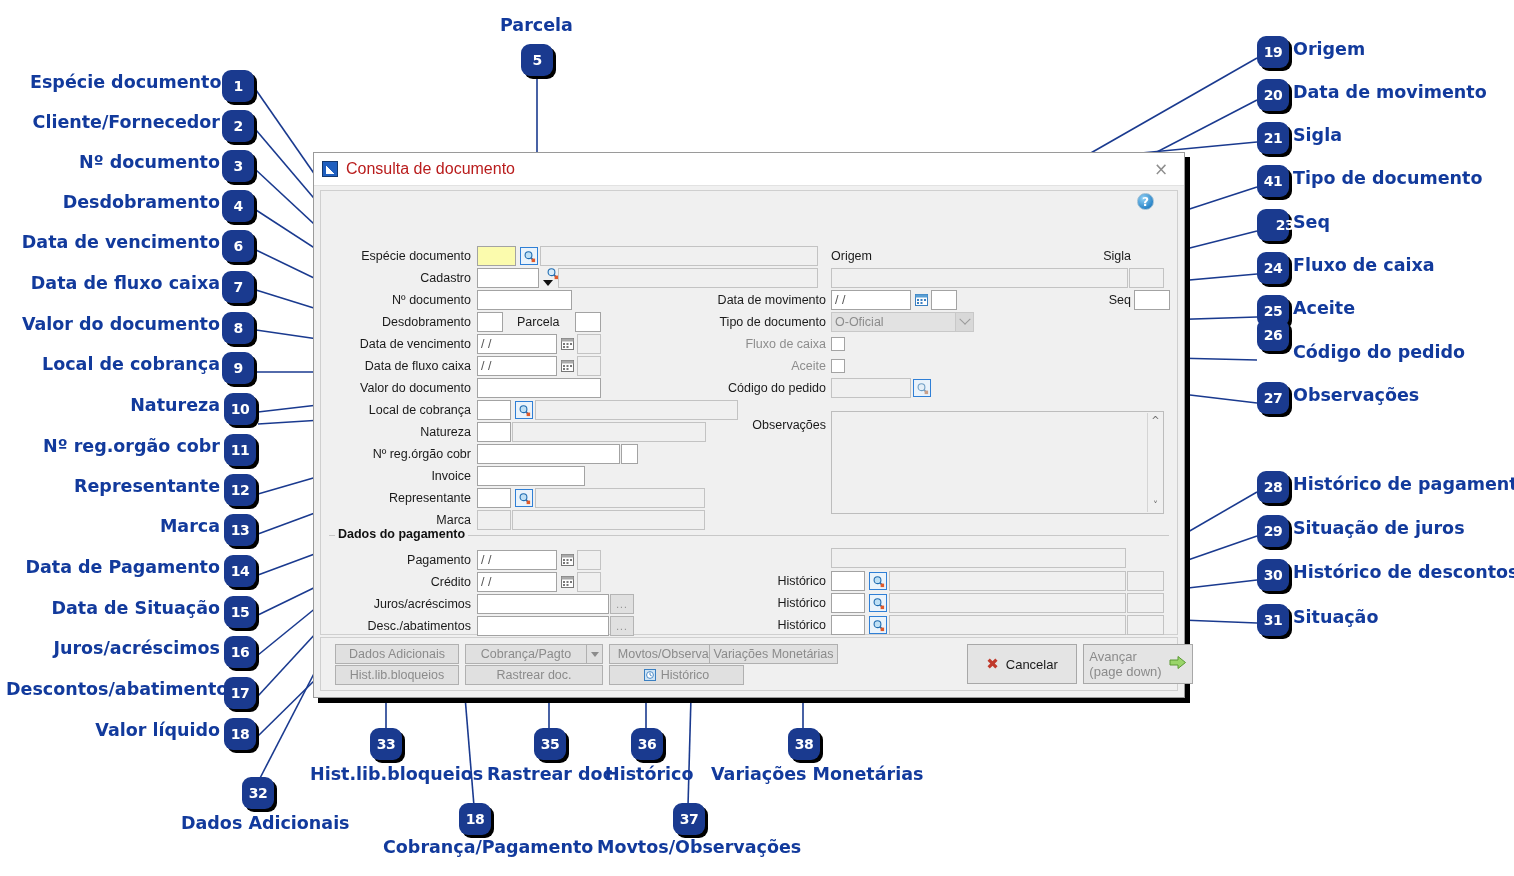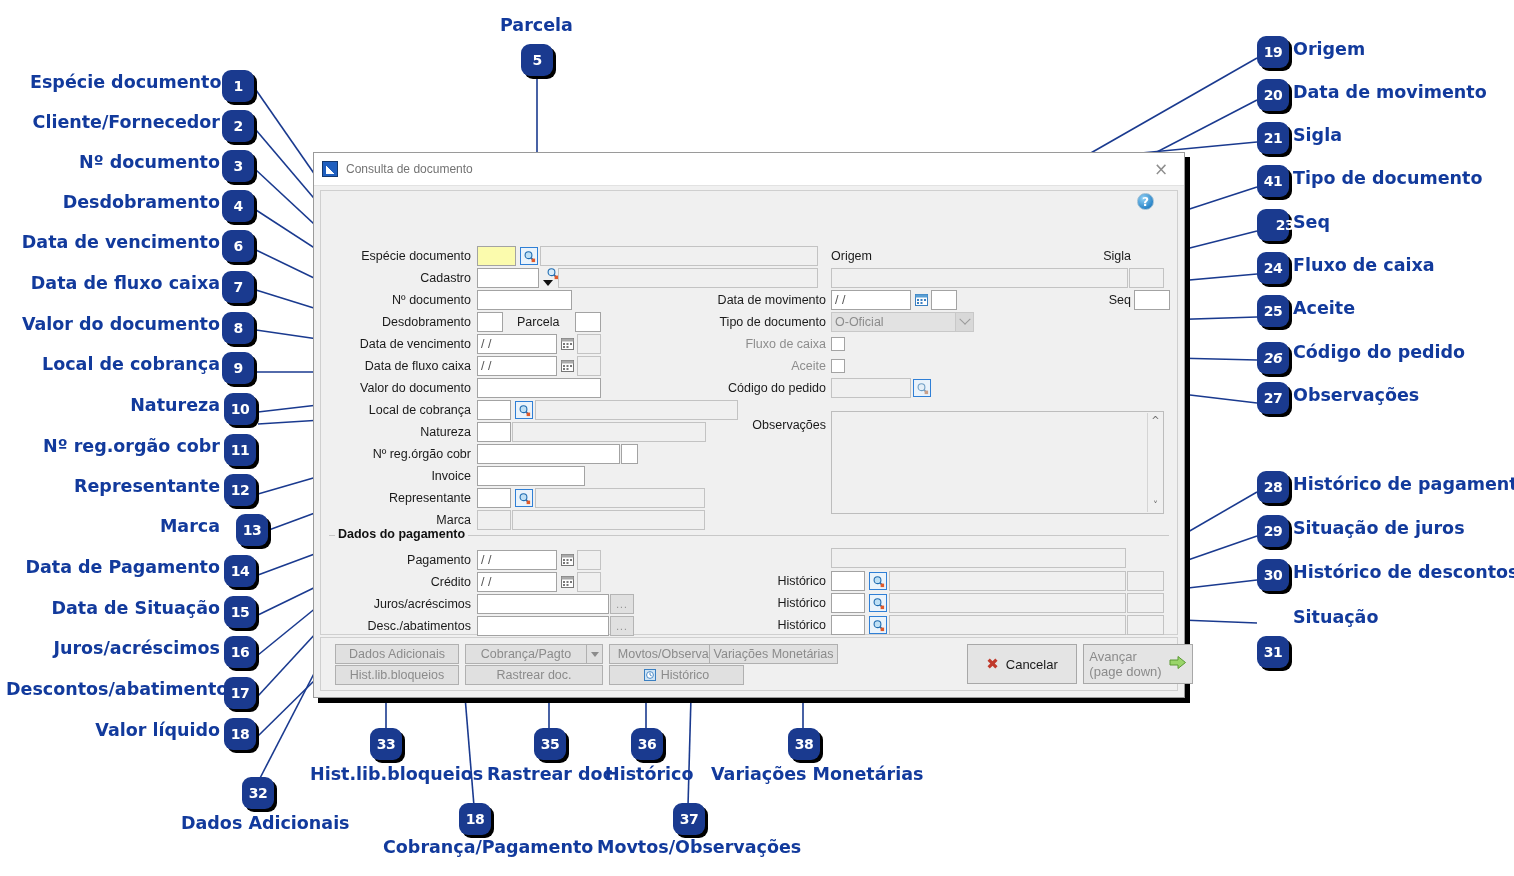--- a/index.html
+++ b/index.html
@@ -65,21 +65,21 @@
     position: relative;
     flex: 0 0 auto;
   }
   .titleicon::after {
     content: "";
     position: absolute; left: 3px; top: 3px;
     width: 9px; height: 9px;
     background: linear-gradient(45deg, #ffffff 0 45%, transparent 45%);
   }
   .titletext {
-    font-size: 12px; color: #737373; flex: 1 1 auto;
+    font-size: 16px; color: #b91c1c; flex: 1 1 auto;
   }
   .closebtn {
     width: 34px; height: 26px;
     display: flex; align-items: center; justify-content: center;
     color: #8e8e8e; font-size: 17px; line-height: 1;
     font-family: "DejaVu Sans", sans-serif;
   }
 
   .clientarea {
     position: absolute;
@@ -332,21 +332,21 @@
     <div class="badge" style="left:222px;top:312px;">8</div>
     <div class="anlabel r" style="left:20px;  top:356px; width:200px;">Local de cobrança</div>
     <div class="badge" style="left:222px;top:352px;">9</div>
     <div class="anlabel r" style="left:20px;  top:397px; width:200px;">Natureza</div>
     <div class="badge" style="left:224px;top:393px;">10</div>
     <div class="anlabel r" style="left:10px;  top:438px; width:210px;">Nº reg.orgão cobr</div>
     <div class="badge" style="left:224px;top:434px;">11</div>
     <div class="anlabel r" style="left:20px;  top:478px; width:200px;">Representante</div>
     <div class="badge" style="left:224px;top:474px;">12</div>
     <div class="anlabel r" style="left:20px;  top:518px; width:200px;">Marca</div>
-    <div class="badge" style="left:224px;top:514px;margin-left:12px;">13</div>
+    <div class="badge" style="left:224px;top:514px;">13</div>
     <div class="anlabel r" style="left:20px;  top:559px; width:200px;">Data de Pagamento</div>
     <div class="badge" style="left:224px;top:555px;">14</div>
     <div class="anlabel r" style="left:20px;  top:600px; width:200px;">Data de Situação</div>
     <div class="badge" style="left:224px;top:596px;">15</div>
     <div class="anlabel r" style="left:20px;  top:640px; width:200px;">Juros/acréscimos</div>
     <div class="badge" style="left:224px;top:636px;">16</div>
     <div class="anlabel r" style="left:6px;   top:681px; width:214px;">Descontos/abatimentos</div>
     <div class="badge" style="left:224px;top:677px;">17</div>
     <div class="anlabel r" style="left:20px;  top:722px; width:200px;">Valor líquido</div>
     <div class="badge" style="left:224px;top:718px;">18</div>
@@ -365,31 +365,31 @@
     <div class="badge" style="left:1257px;top:122px;">21</div>
     <div class="anlabel" style="left:1293px;top:127px;">Sigla</div>
     <div class="badge" style="left:1257px;top:165px;">41</div>
     <div class="anlabel" style="left:1293px;top:170px;">Tipo de documento</div>
     <div class="badge" style="left:1257px;top:209px;padding-left:24px;">23</div>
     <div class="anlabel" style="left:1293px;top:214px;">Seq</div>
     <div class="badge" style="left:1257px;top:252px;">24</div>
     <div class="anlabel" style="left:1293px;top:257px;">Fluxo de caixa</div>
     <div class="badge" style="left:1257px;top:295px;">25</div>
     <div class="anlabel" style="left:1293px;top:300px;">Aceite</div>
-    <div class="badge" style="left:1257px;top:342px;font-style:italic;">26</div>
+    <div class="badge" style="left:1257px;top:319px;">26</div>
     <div class="anlabel" style="left:1293px;top:344px;">Código do pedido</div>
     <div class="badge" style="left:1257px;top:382px;">27</div>
     <div class="anlabel" style="left:1293px;top:387px;">Observações</div>
     <div class="badge" style="left:1257px;top:471px;">28</div>
     <div class="anlabel" style="left:1293px;top:476px;">Histórico de pagamento</div>
     <div class="badge" style="left:1257px;top:515px;border-radius:10px;">29</div>
     <div class="anlabel" style="left:1293px;top:520px;">Situação de juros</div>
     <div class="badge" style="left:1257px;top:559px;">30</div>
     <div class="anlabel" style="left:1293px;top:564px;">Histórico de descontos</div>
-    <div class="badge" style="left:1257px;top:604px;margin-top:32px;">31</div>
+    <div class="badge" style="left:1257px;top:604px;">31</div>
     <div class="anlabel" style="left:1293px;top:609px;">Situação</div>
   </div>
 
   <div>
     <div class="badge" style="left:242px;top:777px;">32</div>
     <div class="anlabel" style="left:181px;top:815px;">Dados Adicionais</div>
     <div class="badge" style="left:370px;top:728px;">33</div>
     <div class="anlabel" style="left:310px;top:766px;">Hist.lib.bloqueios</div>
     <div class="badge" style="left:459px;top:803px;">18</div>
     <div class="anlabel" style="left:383px;top:839px;">Cobrança/Pagamento</div>

